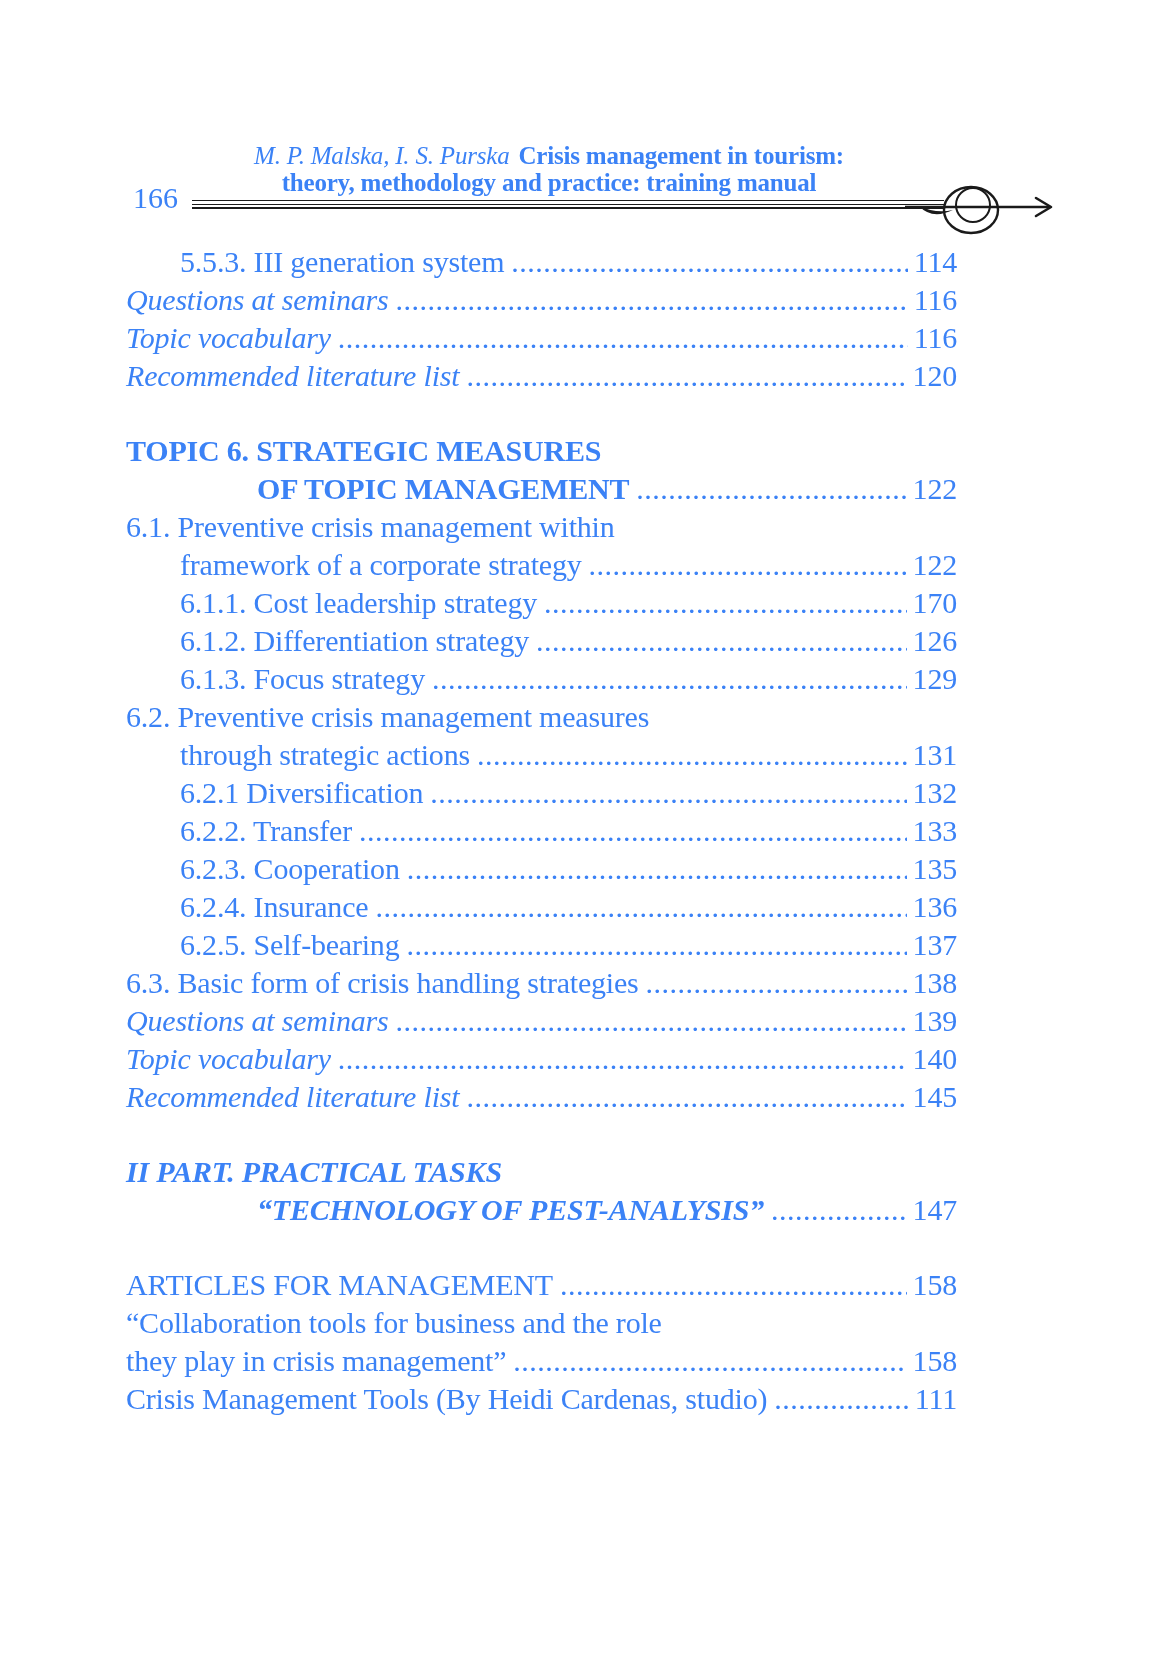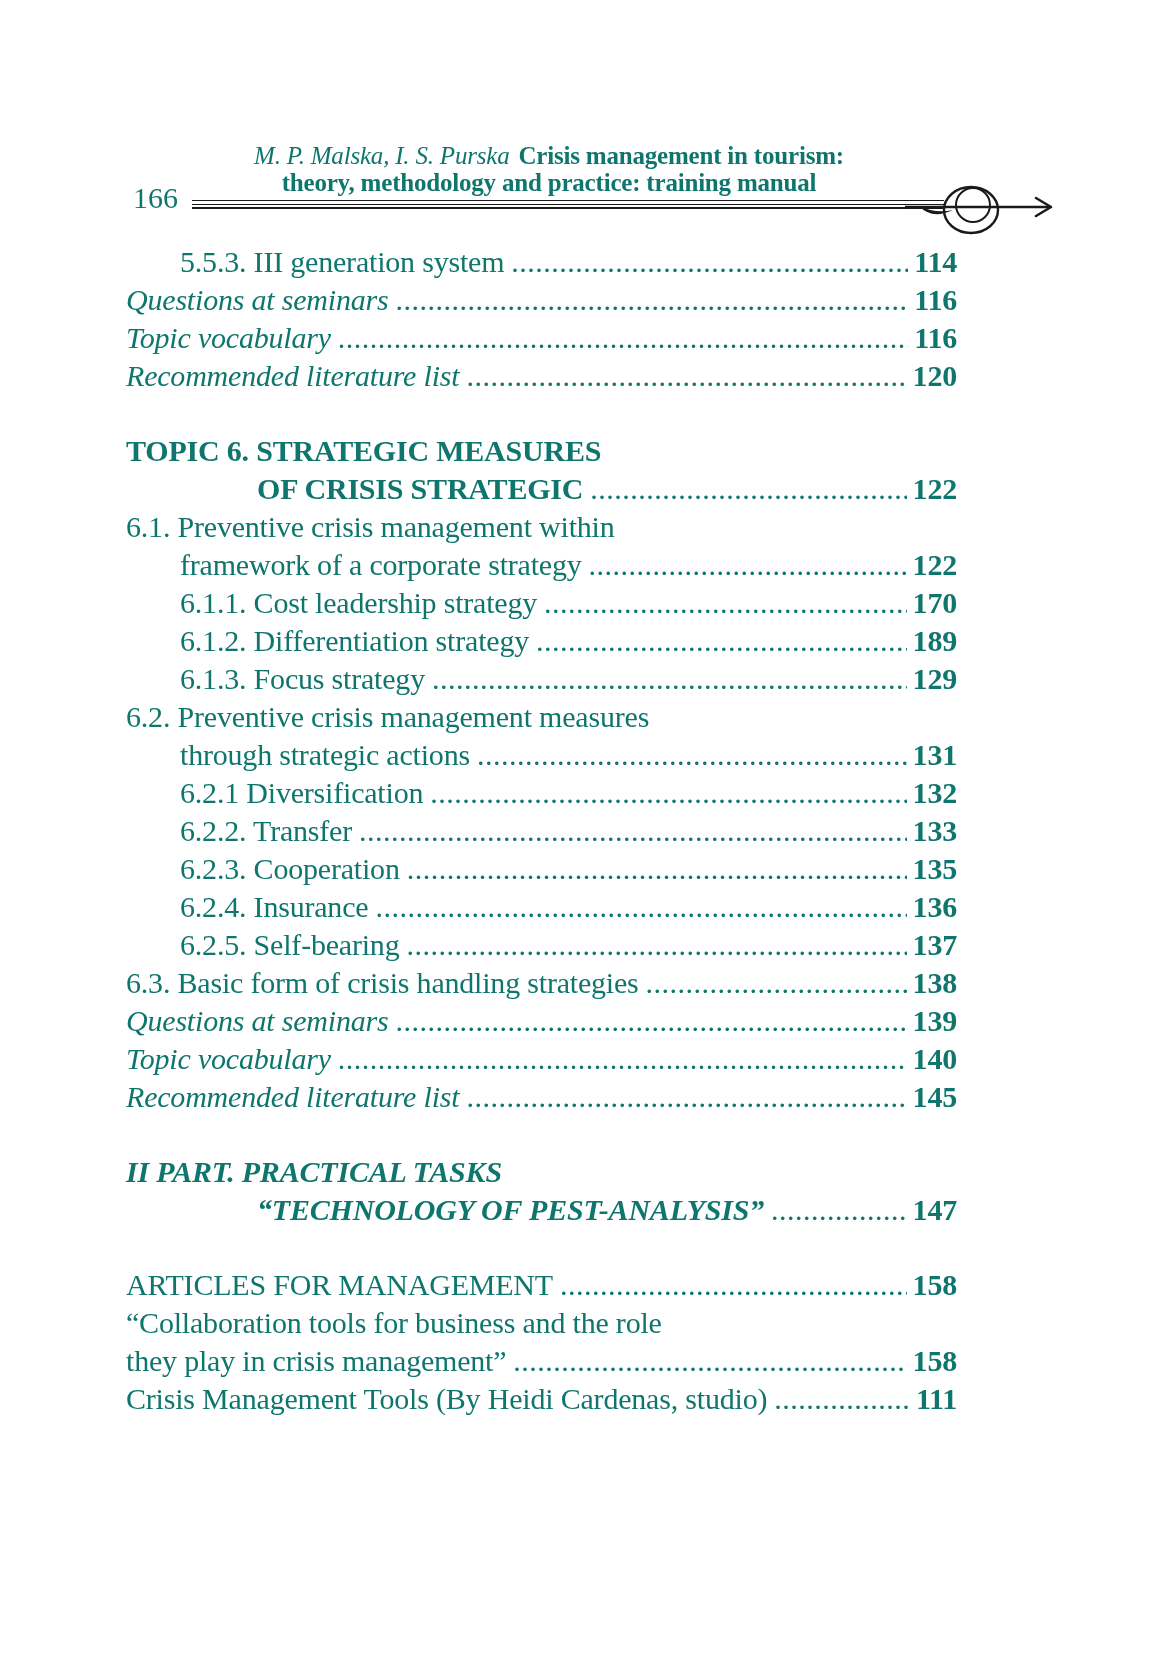--- a/index.html
+++ b/index.html
@@ -3,21 +3,21 @@
 <meta charset="utf-8">
 <style>
   * { margin:0; padding:0; box-sizing:border-box; }
   html,body { background:#ffffff; }
   .page {
     position:relative;
     width:1158px; height:1654px;
     background:#ffffff;
     overflow:hidden;
     font-family:"Liberation Serif","DejaVu Serif",serif;
-    color:#0f766e;
+    color:#3b82f6;
   }
 
   
   .running-head{
     position:absolute; left:190px; top:142px; width:718px;
     text-align:center; font-size:25px; line-height:27px;
     letter-spacing:-0.2px; white-space:nowrap;
   }
   .rh-authors{ font-style:italic; font-weight:400; margin-right:9px; }
   .rh-title{ font-weight:700; }
@@ -52,21 +52,21 @@
   .label{ flex:0 0 auto; }
   .s-italic    .label{ font-style:italic; }
   .s-bold      .label{ font-weight:700; }
   .s-bolditalic .label{ font-weight:700; font-style:italic; }
   .leader{
     flex:1 1 0; min-width:0; overflow:hidden;
     margin-left:7px;
     font-style:normal; font-weight:400;
     letter-spacing:0.5px;
   }
-  .pnum{ flex:0 0 auto; padding-left:6px; text-align:right; font-weight:700; font-style:normal; }
+  .pnum{ flex:0 0 auto; padding-left:6px; text-align:right; font-weight:400; font-style:normal; }
 </style>
 </head>
 <body>
 
 <div class="page">
 
   <div class="running-head">
     <div>
       <span class="rh-authors">M. P. Malska, I. S. Purska</span><span class="rh-title">Crisis management in tourism:</span>
     </div>
@@ -109,21 +109,21 @@
     <span class="leader">........................................................................................................................................................................................................</span>
     <span class="pnum">120</span>
   </div>
 
   <div class="entry indent0 s-bold gap">
     <span class="label">TOPIC 6. STRATEGIC MEASURES</span>
 
   </div>
 
   <div class="entry indent2 s-bold">
-    <span class="label">OF CRISIS STRATEGIC</span>
+    <span class="label">OF TOPIC MANAGEMENT</span>
     <span class="leader">........................................................................................................................................................................................................</span>
     <span class="pnum">122</span>
   </div>
 
   <div class="entry indent0 s-normal">
     <span class="label">6.1. Preventive crisis management within</span>
 
   </div>
 
   <div class="entry indent1 s-normal">
@@ -134,21 +134,21 @@
 
   <div class="entry indent1 s-normal">
     <span class="label">6.1.1. Cost leadership strategy</span>
     <span class="leader">........................................................................................................................................................................................................</span>
     <span class="pnum">170</span>
   </div>
 
   <div class="entry indent1 s-normal">
     <span class="label">6.1.2. Differentiation strategy</span>
     <span class="leader">........................................................................................................................................................................................................</span>
-    <span class="pnum">189</span>
+    <span class="pnum">126</span>
   </div>
 
   <div class="entry indent1 s-normal">
     <span class="label">6.1.3. Focus strategy</span>
     <span class="leader">........................................................................................................................................................................................................</span>
     <span class="pnum">129</span>
   </div>
 
   <div class="entry indent0 s-normal">
     <span class="label">6.2. Preventive crisis management measures</span>

